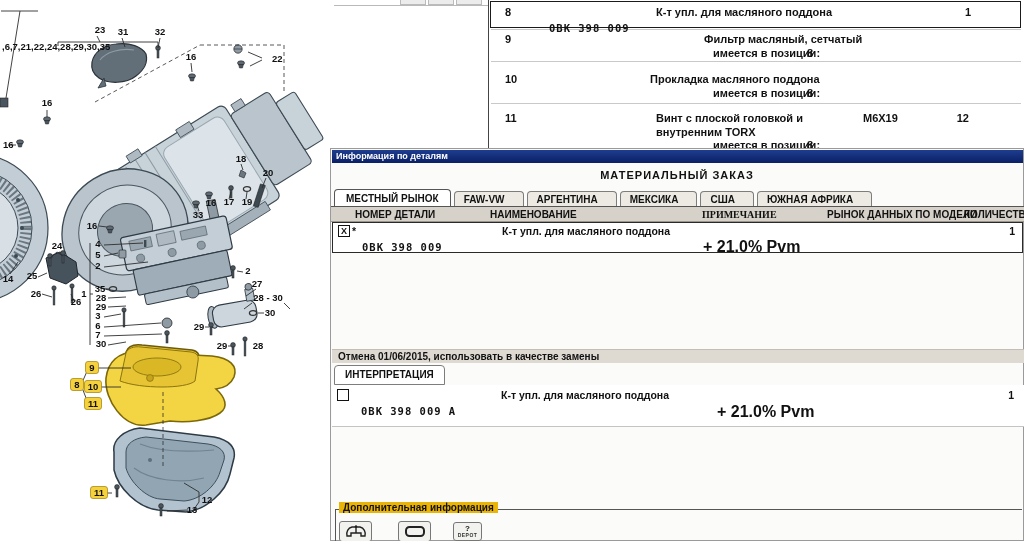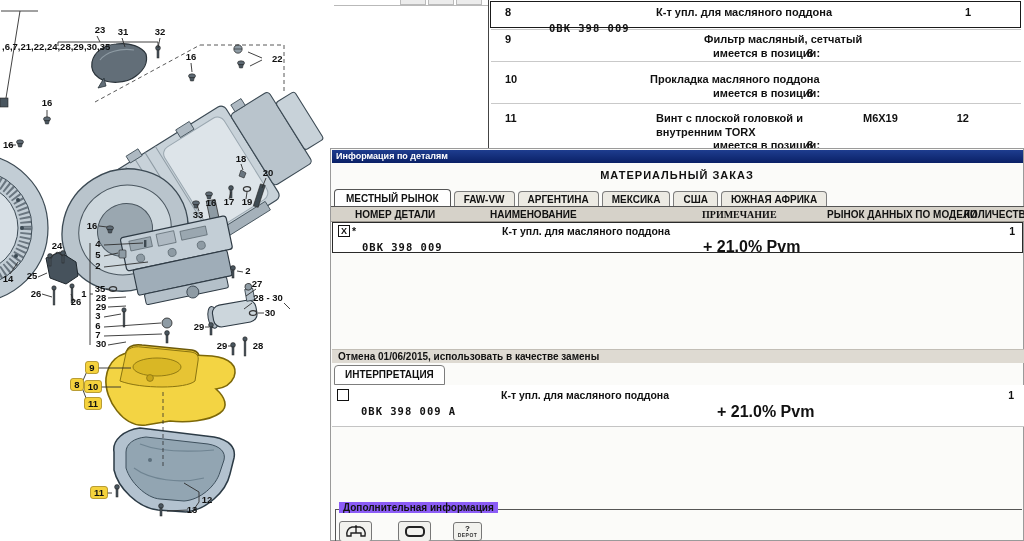--- a/index.html
+++ b/index.html
@@ -17,36 +17,36 @@
   .top-strip{left:334px;top:0;width:154px;height:5px;border-bottom:1px solid #b9b9b9;}
   .mini-btn{position:absolute;top:0;width:24px;height:4px;background:#ececec;border:1px solid #bbb;border-top:none;}
   
   .dialog{left:330px;top:148px;width:694px;height:393px;background:#fbfbf9;
           border:1px solid #9a9a9a;box-sizing:border-box;}
   .titlebar{left:1px;top:1px;width:691px;height:13px;background:linear-gradient(180deg,#1e3d8f,#0a2066);
             color:#fff;font-size:9px;font-weight:bold;line-height:13px;padding-left:4px;box-sizing:border-box;}
   .order-hdr{left:0;top:20px;width:692px;text-align:center;font-size:11px;font-weight:bold;letter-spacing:1px;}
   .tabs{left:3px;top:37px;width:688px;height:20px;display:flex;align-items:flex-end;gap:3px;}
   .tab{border:1px solid #7d7d7d;border-bottom:none;border-radius:4px 4px 0 0;background:#eceae3;
-       font-size:10px;font-weight:bold;padding:2px 9px 1px 9px;white-space:nowrap;}
+       font-size:10px;font-weight:bold;padding:2px 18px 1px 9px;white-space:nowrap;}
   .tab.active{background:#fff;padding:3px 11px 2px 11px;border-color:#555;}
   .grid-hdr{left:0;top:57px;width:694px;height:16px;background:#d6d2c9;border-top:1px solid #555;border-bottom:1px solid #9a968e;box-sizing:border-box;}
   .gh{position:absolute;top:2px;font-size:10px;font-weight:bold;white-space:nowrap;}
   .rowbox{left:1px;top:73px;width:691px;height:31px;background:#fff;border:1px solid #2a2a2a;box-sizing:border-box;}
   .checkbox{position:absolute;width:10px;height:10px;border:1px solid #111;background:#fff;
             font-size:9px;font-weight:bold;line-height:10px;text-align:center;}
   .drow-cell{position:absolute;font-size:10.5px;font-weight:bold;white-space:nowrap;}
   .surcharge{position:absolute;font-size:16px;font-weight:bold;width:120px;text-align:left;}
   .cancel-strip{left:1px;top:200px;width:692px;height:14px;background:#dedad2;border-top:1px solid #c2beb6;
                 font-size:10px;font-weight:bold;line-height:14px;padding-left:6px;box-sizing:border-box;}
   .interp-tab{left:3px;top:216px;height:20px;background:#fff;border:1px solid #7d7d7d;border-radius:4px 4px 0 0;
               font-size:10px;font-weight:bold;padding:3px 10px 12px 10px;box-sizing:border-box;}
   .interp-area{left:1px;top:236px;width:692px;height:41px;background:#fff;border-bottom:1px solid #c4c4c4;}
   .groupbox{left:4px;top:360px;width:686px;height:32px;border-top:1px solid #555;border-left:1px solid #555;}
-  .groupbox-label{left:8px;top:353px;background:#8b5cf6;padding:0 4px;font-size:10px;font-weight:bold;}
+  .groupbox-label{left:8px;top:353px;background:#eab308;padding:0 4px;font-size:10px;font-weight:bold;}
   .ibtn{position:absolute;top:372px;width:31px;height:19px;background:#f2f2ee;border:1px solid #777;
         border-radius:3px;display:flex;align-items:center;justify-content:center;flex-direction:column;}
   .depot-top{font-size:8px;font-weight:bold;line-height:7px;}
   .depot-bottom{font-size:5px;font-weight:bold;line-height:6px;letter-spacing:0.5px;color:#333;}
   
   #diagram-svg{left:0;top:0;}
   .lead{stroke:#2e2e2e;stroke-width:0.9;fill:none;}
   .dash{stroke-dasharray:4 3;stroke-width:0.8;}
   .lbl{font:bold 9.5px "Liberation Sans",sans-serif;fill:#101010;text-anchor:middle;}
   .hl{fill:#f5d23c;stroke:#a8891a;stroke-width:0.8;}

